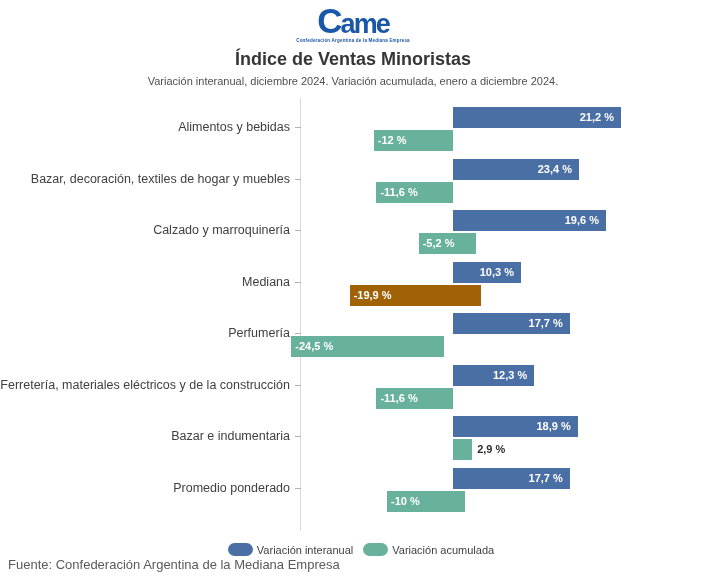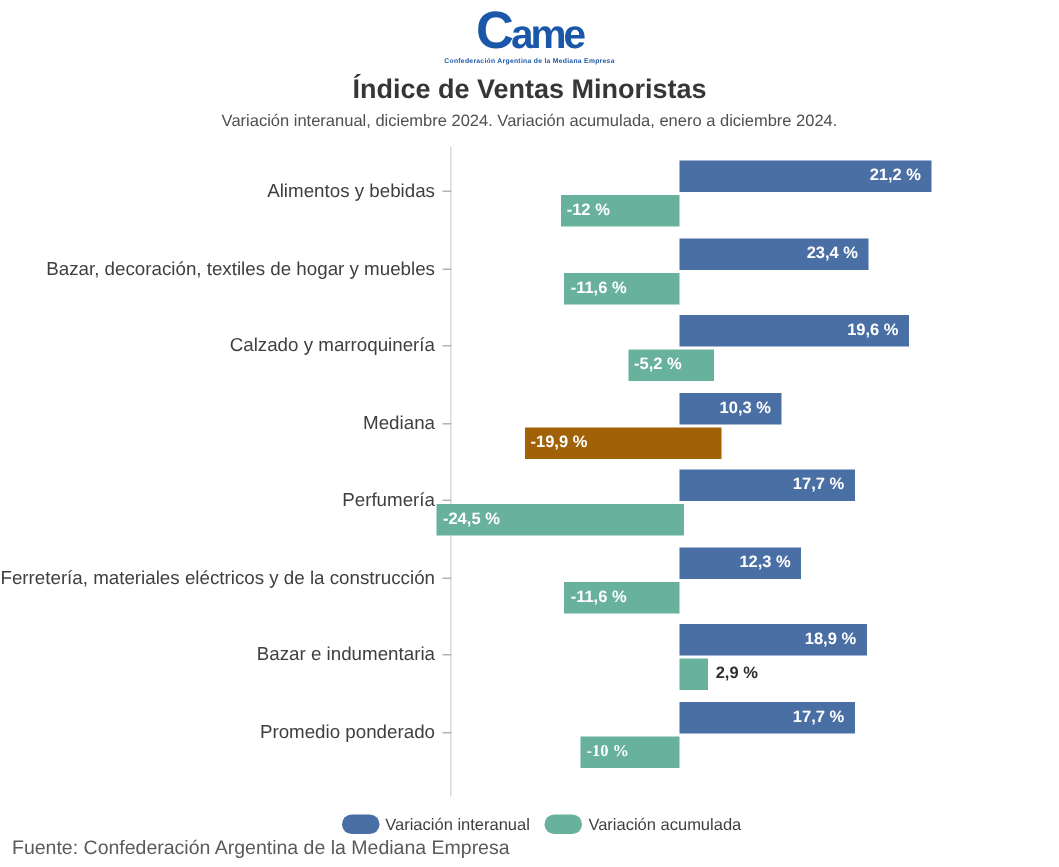--- a/index.html
+++ b/index.html
@@ -109,21 +109,21 @@
         <div class="bar" style="background: #a16207; top: 28px; width: 131.34px; left: 321.66px; margin-left: 28px;">
           <span class="bar-label neg">-19,9 %</span>
         </div>
       </div>
       <div class="row" style="top: 308px;">
         <div class="cat-label">Perfumería</div>
         <div class="tick"></div>
         <div class="bar" style="background: rgb(74, 111, 165); top: 5px; width: 116.82px; left: 453px;">
           <span class="bar-label">17,7 %</span>
         </div>
-        <div class="bar" style="background: rgb(104, 177, 157); top: 28px; width: 165px; left: 291.3px;">
+        <div class="bar" style="background: rgb(104, 177, 157); top: 28px; width: 153px; left: 291.3px;">
           <span class="bar-label neg">-24,5 %</span>
         </div>
       </div>
       <div class="row" style="top: 359.5px;">
         <div class="cat-label">Ferretería, materiales eléctricos y de la construcción</div>
         <div class="tick"></div>
         <div class="bar" style="background: rgb(74, 111, 165); top: 5px; width: 81.18px; left: 453px;">
           <span class="bar-label">12,3 %</span>
         </div>
         <div class="bar" style="background: rgb(104, 177, 157); top: 28px; width: 76.56px; left: 376.44px;">
@@ -139,21 +139,21 @@
         <div class="bar" style="background: rgb(104, 177, 157); top: 28px; width: 19.14px; left: 453px;">
           <span class="bar-label outside">2,9 %</span>
         </div>
       </div>
       <div class="row" style="top: 462.5px;">
         <div class="cat-label">Promedio ponderado</div>
         <div class="tick"></div>
         <div class="bar" style="background: rgb(74, 111, 165); top: 5px; width: 116.82px; left: 453px;">
           <span class="bar-label">17,7 %</span>
         </div>
-        <div class="bar" style="background: rgb(104, 177, 157); top: 28px; width: 66px; left: 387px; font-family: Liberation Serif, serif;">
+        <div class="bar" style="background: rgb(104, 177, 157); top: 28px; width: 78px; left: 387px;">
           <span class="bar-label neg">-10 %</span>
         </div>
       </div>
     </div>
 
   <div class="legend">
     <div class="legend-item">
       <span class="legend-swatch" style="background: rgb(74, 111, 165);"></span>
       <span class="legend-label">Variación interanual</span>
     </div>

